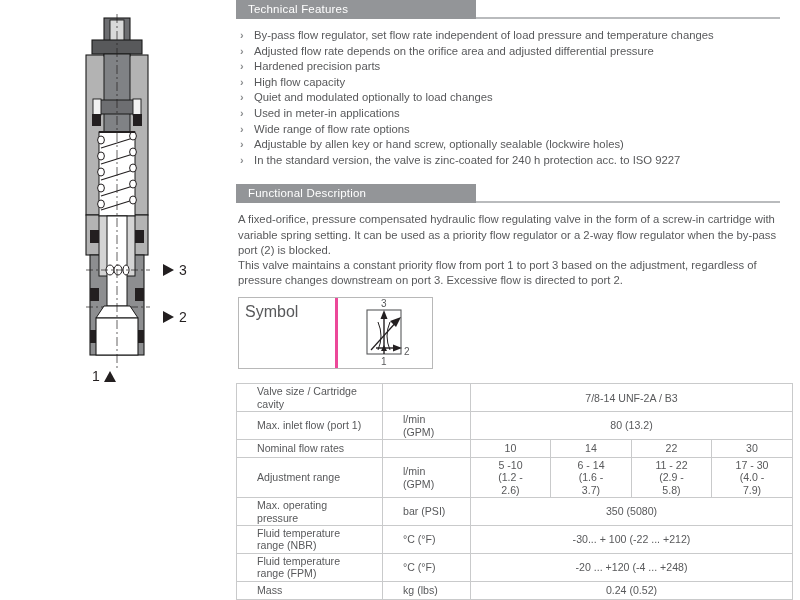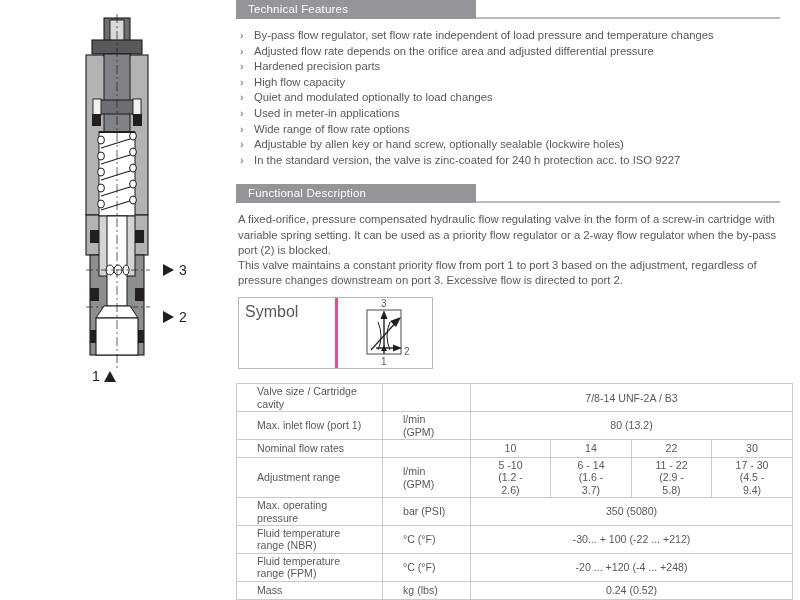--- a/index.html
+++ b/index.html
@@ -337,21 +337,21 @@
         <td class="c two-line">
           <div>6 - 14</div>
           <div>(1.6 - 3.7)</div>
         </td>
         <td class="c two-line">
           <div>11 - 22</div>
           <div>(2.9 - 5.8)</div>
         </td>
         <td class="c two-line">
           <div>17 - 30</div>
-          <div>(4.5 - 9.4)</div>
+          <div>(4.0 - 7.9)</div>
         </td>
       </tr>
       <tr>
         <td>Max. operating pressure</td>
         <td>bar (PSI)</td>
         <td class="c" colspan="4">350 (5080)</td>
       </tr>
       <tr>
         <td>Fluid temperature range (NBR)</td>
         <td>°C (°F)</td>

